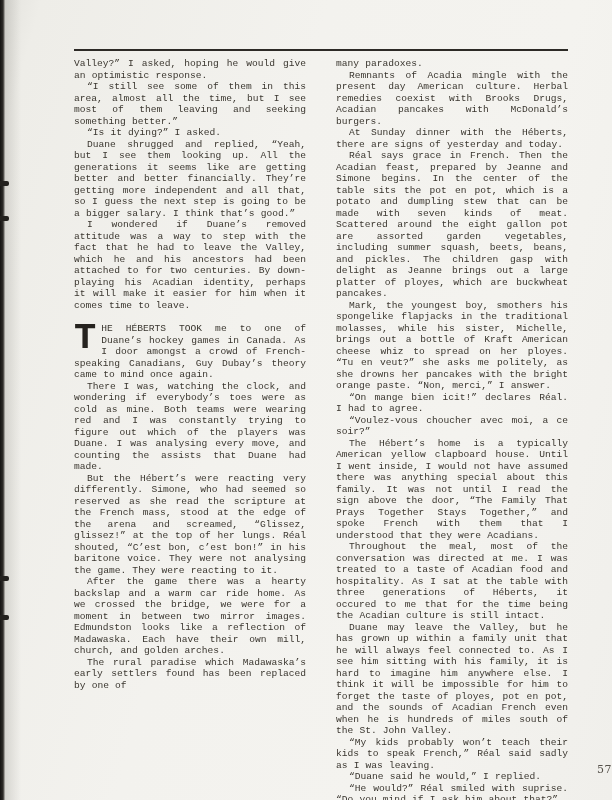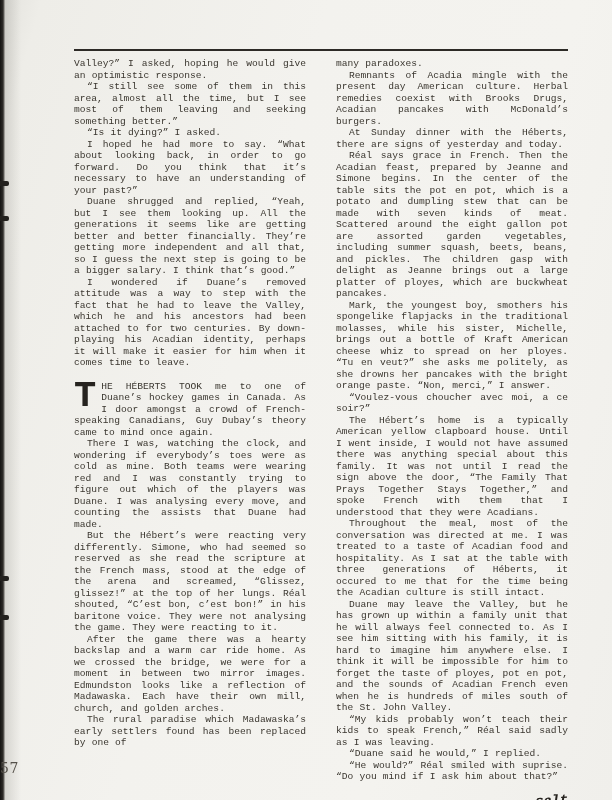--- a/index.html
+++ b/index.html
@@ -34,58 +34,58 @@
     float:left;font-size:37px;line-height:29px;height:32px;
     padding:1px 5px 0 0;color:#26231f;font-weight:600;
   }
   .signature-row{display:flex;align-items:center;margin-top:10px;}
   .sig-line{flex:1;height:1.6px;background:#2d2a26;}
   .sig-word{
     font-style:italic;font-weight:bold;font-size:14.5px;color:#26231f;
     margin-left:1px;letter-spacing:-0.5px;transform:rotate(-3deg);
   }
   .footer{
-    position:absolute;left:0;right:0;bottom:24px;text-align:left;
-    font-size:14px;color:#55514a;letter-spacing:0.5px;
+    position:absolute;left:0;right:0;bottom:24px;text-align:right;
+    font-size:11px;color:#55514a;letter-spacing:0.5px;
   }
 </style>
 </head>
 <body>
 
 <div class="binding-strip"></div>
 <div class="binding-shadow"></div>
 <div class="tick" style="top:181px;"></div>
 <div class="tick" style="top:216px;"></div>
 <div class="tick" style="top:576px;"></div>
 <div class="tick" style="top:615px;"></div>
 
 <div class="content">
   <div class="rule-top"></div>
   <div class="columns">
 
     <div class="col">
       <p class="flush">Valley?” I asked, hoping he would give an optimistic response.</p>
       <p>“I still see some of them in this area, almost all the time, but I see most of them leaving and seeking something better.”</p>
       <p>“Is it dying?” I asked.</p>
-      <p>I hoped he had more to say. “What about looking back, in order to go forward. Do you think that it’s necessary to have an understanding of your past?”</p>
       <p>Duane shrugged and replied, “Yeah, but I see them looking up. All the generations it seems like are getting better and better financially. They’re getting more independent and all that, so I guess the next step is going to be a bigger salary. I think that’s good.”</p>
       <p>I wondered if Duane’s removed attitude was a way to step with the fact that he had to leave the Valley, which he and his ancestors had been attached to for two centuries. By down-playing his Acadian identity, perhaps it will make it easier for him when it comes time to leave.</p>
       <p class="section-para"><span class="dropcap">T</span><span>HE HÉBERTS TOOK me to one of Duane’s hockey games in Canada. As I door amongst a crowd of French-speaking Canadians, Guy Dubay’s theory came to mind once again.</span></p>
       <p>There I was, watching the clock, and wondering if everybody’s toes were as cold as mine. Both teams were wearing red and I was constantly trying to figure out which of the players was Duane. I was analysing every move, and counting the assists that Duane had made.</p>
       <p>But the Hébert’s were reacting very differently. Simone, who had seemed so reserved as she read the scripture at the French mass, stood at the edge of the arena and screamed, “Glissez, glissez!” at the top of her lungs. Réal shouted, “C’est bon, c’est bon!” in his baritone voice. They were not analysing the game. They were reacting to it.</p>
       <p>After the game there was a hearty backslap and a warm car ride home. As we crossed the bridge, we were for a moment in between two mirror images. Edmundston looks like a reflection of Madawaska. Each have their own mill, church, and golden arches.</p>
       <p>The rural paradise which Madawaska’s early settlers found has been replaced by one of</p>
     </div>
 
     <div class="col">
       <p class="flush">many paradoxes.</p>
       <p>Remnants of Acadia mingle with the present day American culture. Herbal remedies coexist with Brooks Drugs, Acadian pancakes with McDonald’s burgers.</p>
       <p>At Sunday dinner with the Héberts, there are signs of yesterday and today.</p>
       <p>Réal says grace in French. Then the Acadian feast, prepared by Jeanne and Simone begins. In the center of the table sits the pot en pot, which is a potato and dumpling stew that can be made with seven kinds of meat. Scattered around the eight gallon pot are assorted garden vegetables, including summer squash, beets, beans, and pickles. The children gasp with delight as Jeanne brings out a large platter of ployes, which are buckwheat pancakes.</p>
       <p>Mark, the youngest boy, smothers his spongelike flapjacks in the traditional molasses, while his sister, Michelle, brings out a bottle of Kraft American cheese whiz to spread on her ployes. “Tu en veut?” she asks me politely, as she drowns her pancakes with the bright orange paste. “Non, merci,” I answer.</p>
+      <p>“On mange bien icit!” declares Réal. I had to agree.</p>
       <p>“Voulez-vous choucher avec moi, a ce soir?”</p>
       <p>The Hébert’s home is a typically American yellow clapboard house. Until I went inside, I would not have assumed there was anything special about this family. It was not until I read the sign above the door, “The Family That Prays Together Stays Together,” and spoke French with them that I understood that they were Acadians.</p>
       <p>Throughout the meal, most of the conversation was directed at me. I was treated to a taste of Acadian food and hospitality. As I sat at the table with three generations of Héberts, it occured to me that for the time being the Acadian culture is still intact.</p>
       <p>Duane may leave the Valley, but he has grown up within a family unit that he will always feel connected to. As I see him sitting with his family, it is hard to imagine him anywhere else. I think it will be impossible for him to forget the taste of ployes, pot en pot, and the sounds of Acadian French even when he is hundreds of miles south of the St. John Valley.</p>
       <p>“My kids probably won’t teach their kids to speak French,” Réal said sadly as I was leaving.</p>
       <p>“Duane said he would,” I replied.</p>
       <p>“He would?” Réal smiled with suprise. “Do you mind if I ask him about that?”</p>
       <div class="signature-row">
         <span class="sig-line"></span>
         <span class="sig-word">salt</span>

